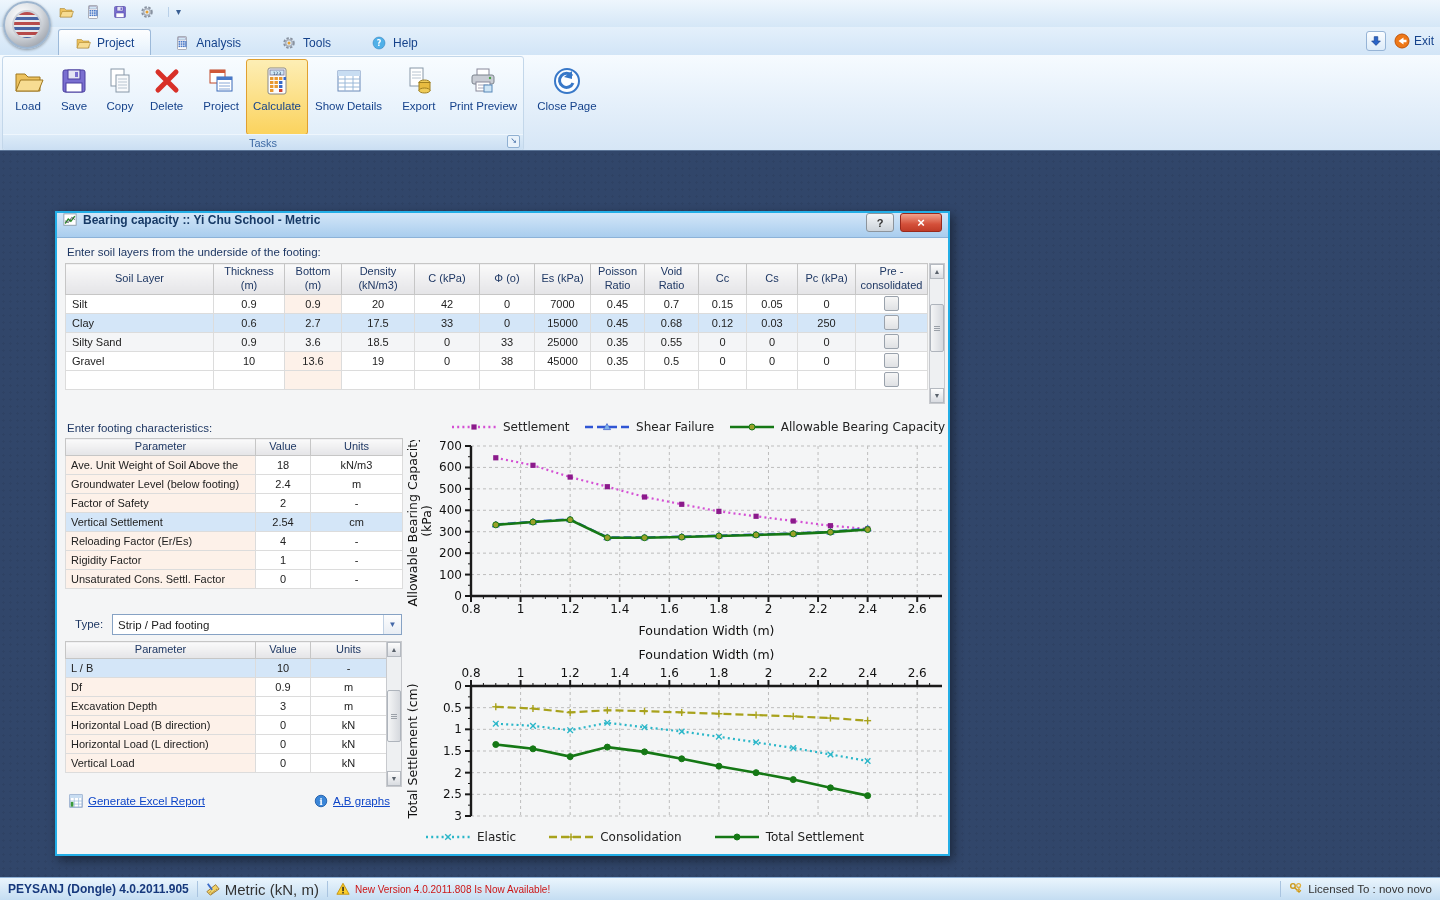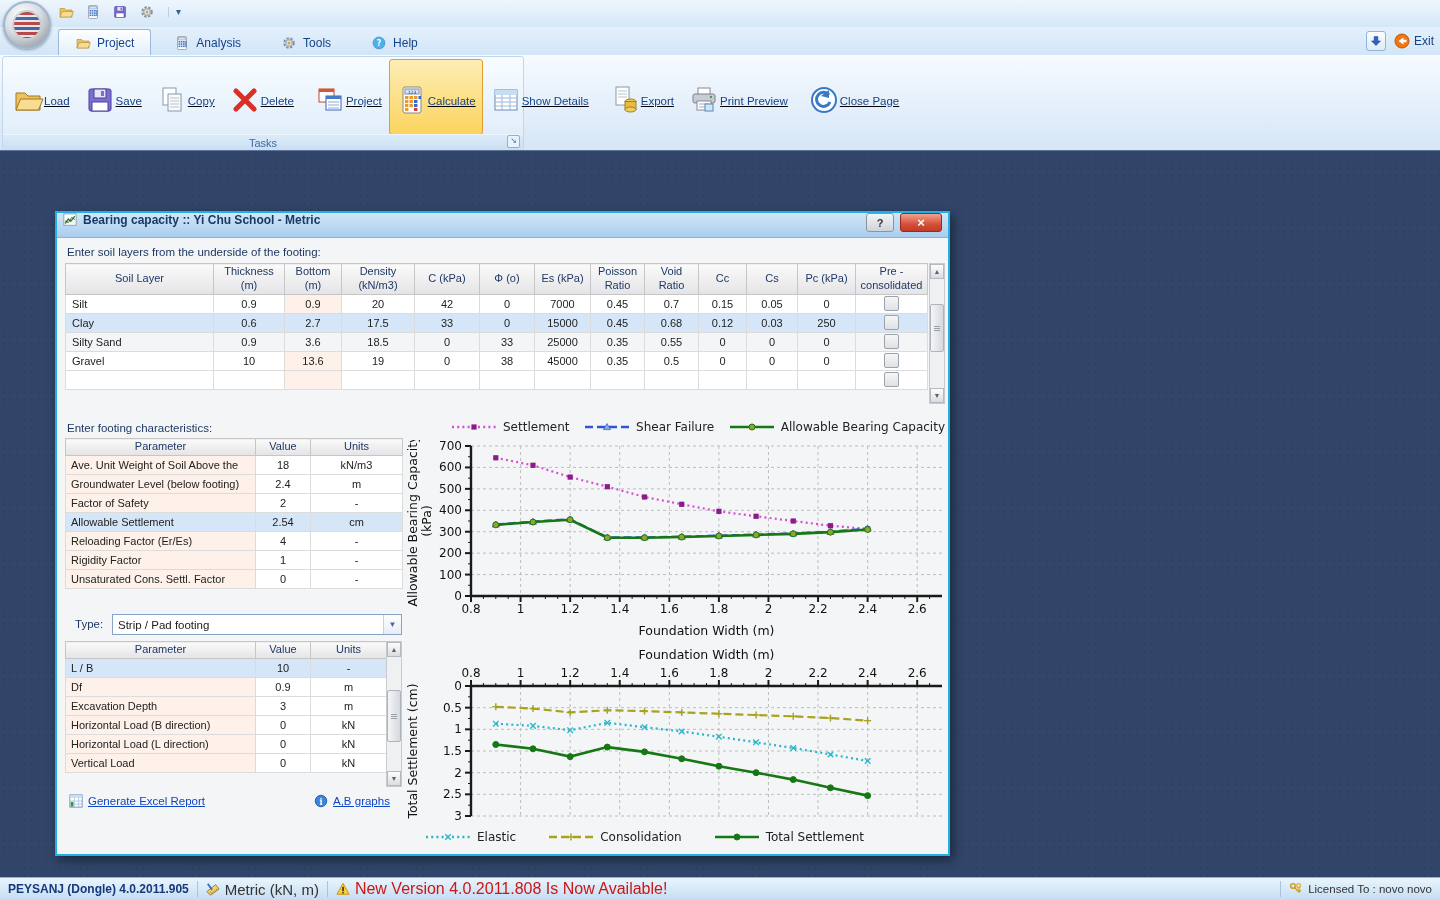--- a/index.html
+++ b/index.html
@@ -32,22 +32,22 @@
   .tab-right{position:absolute;right:6px;top:4px;display:flex;align-items:center;gap:8px;}
   .mini-btn{width:18px;height:18px;display:flex;align-items:center;justify-content:center;cursor:pointer;
     border:1px solid #96b4d6;border-radius:3px;background:linear-gradient(#fbfdff,#dcebf9);}
   .exit-btn{display:flex;align-items:center;gap:4px;color:#15428b;cursor:pointer;}
 
   .ribbon{position:absolute;left:0;top:55px;width:100%;height:95px;
     background:linear-gradient(#f6fbff,#e7f1fb 45%,#d6e6f6);border-bottom:1px solid #b9cfe6;}
   .ribbon-group{position:absolute;left:2px;top:1px;width:520px;height:93px;
     border:1px solid #c3d7ea;border-radius:3px;background:linear-gradient(#f8fcff,#e9f3fc 55%,#dcebf8);}
   .rb-row{position:absolute;left:0;top:0;width:100%;height:78px;display:flex;align-items:stretch;padding:2px 2px 0 2px;box-sizing:border-box;}
-  .rb-btn{display:flex;flex-direction:row;align-items:center;justify-content:flex-start;
-    padding:5px 6px 0 6px;border:1px solid transparent;border-radius:3px;cursor:pointer;text-decoration:underline;}
+  .rb-btn{display:flex;flex-direction:column;align-items:center;justify-content:flex-start;
+    padding:5px 6px 0 6px;border:1px solid transparent;border-radius:3px;cursor:pointer;}
   .rb-btn.hl{background:linear-gradient(#fdeeb5,#fbd35e);border-color:#e0a030;}
   .rb-btn .lbl{margin-top:3px;color:#15428b;font-size:11.5px;white-space:nowrap;}
   .vsep{width:1px;background:#c2d5e8;margin:3px 3px;}
   .group-caption{position:absolute;left:0;bottom:0;width:100%;height:15px;
     background:linear-gradient(#dcebf8,#cadef2);border-top:1px solid #eef6fd;border-radius:0 0 3px 3px;
     color:#3e6aa4;font-size:11px;display:flex;align-items:center;justify-content:center;}
   .launcher{position:absolute;right:3px;bottom:2px;width:11px;height:11px;border:1px solid #8fb0d2;
     border-radius:2px;color:#3e6aa4;font-size:8px;line-height:10px;text-align:center;cursor:pointer;background:#e8f2fb;}
 
   
@@ -107,21 +107,21 @@
     font-family:"DejaVu Sans",sans-serif;}
   .legend-item{display:flex;align-items:center;gap:6px;}
   .chart-svg{position:absolute;font-family:"DejaVu Sans",sans-serif;}
 
   
   .status-bar{position:absolute;left:0;bottom:0;width:100%;height:22px;
     background:linear-gradient(#eaf5fd,#c4ddf2);border-top:1px solid #8fb2d8;display:flex;align-items:center;}
   .sb-item{display:flex;align-items:center;gap:5px;padding:0 8px;height:16px;border-right:1px solid #a9c4e0;}
   .sb-item.ver{font-weight:bold;color:#16387c;font-size:12px;}
   .sb-item.units{color:#333;font-size:15px;}
-  .sb-item.notice{color:#cc1616;font-size:16px;border-right:none;align-items:center;}
+  .sb-item.notice{color:#cc1616;font-size:10px;border-right:none;align-items:center;}
   .sb-spacer{flex:1}
   .sb-item.lic{color:#333;font-size:11.5px;border-right:none;border-left:1px solid #a9c4e0;}
 </style>
 </head>
 <body>
 
 <div class="app">
 
   <div class="qa-bar">
     <div class="orb"></div>
@@ -563,21 +563,21 @@
                   <td class="pname">Groundwater Level (below footing)</td>
                   <td>2.4</td>
                   <td>m</td>
                 </tr>
                 <tr class="param-row">
                   <td class="pname">Factor of Safety</td>
                   <td>2</td>
                   <td>-</td>
                 </tr>
                 <tr class="param-row hl">
-                  <td class="pname">Allowable Settlement</td>
+                  <td class="pname">Vertical Settlement</td>
                   <td>2.54</td>
                   <td>cm</td>
                 </tr>
                 <tr class="param-row">
                   <td class="pname">Reloading Factor (Er/Es)</td>
                   <td>4</td>
                   <td>-</td>
                 </tr>
                 <tr class="param-row">
                   <td class="pname">Rigidity Factor</td>

